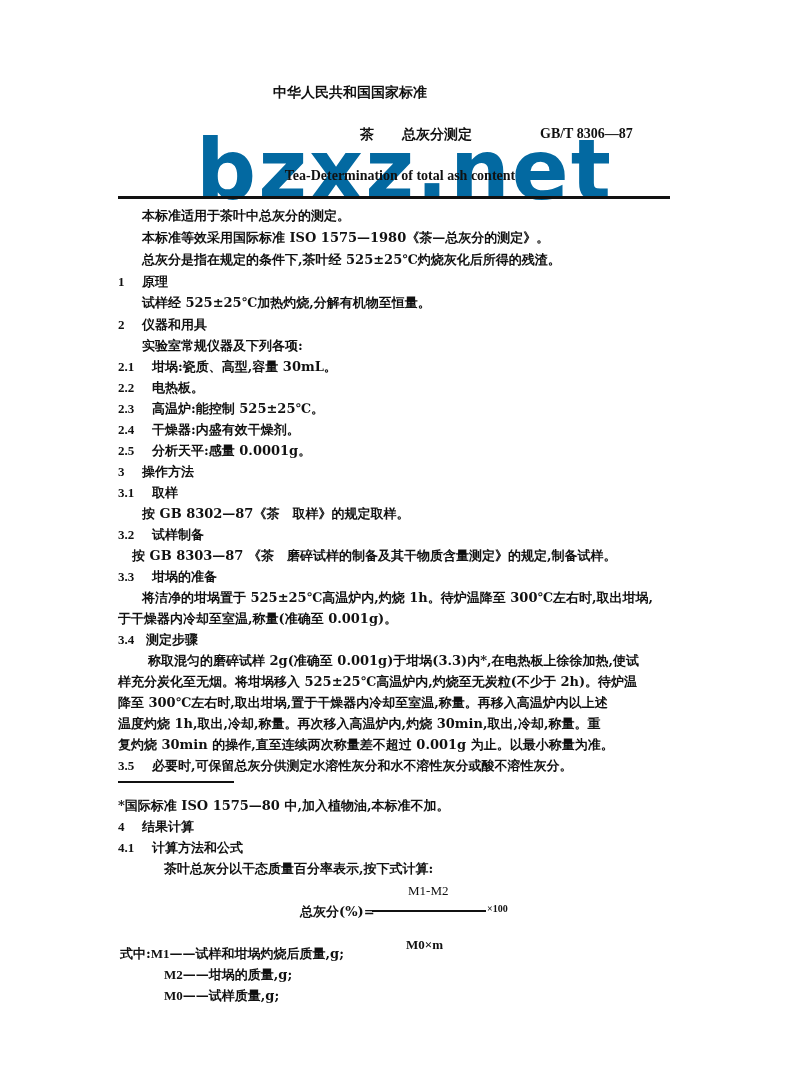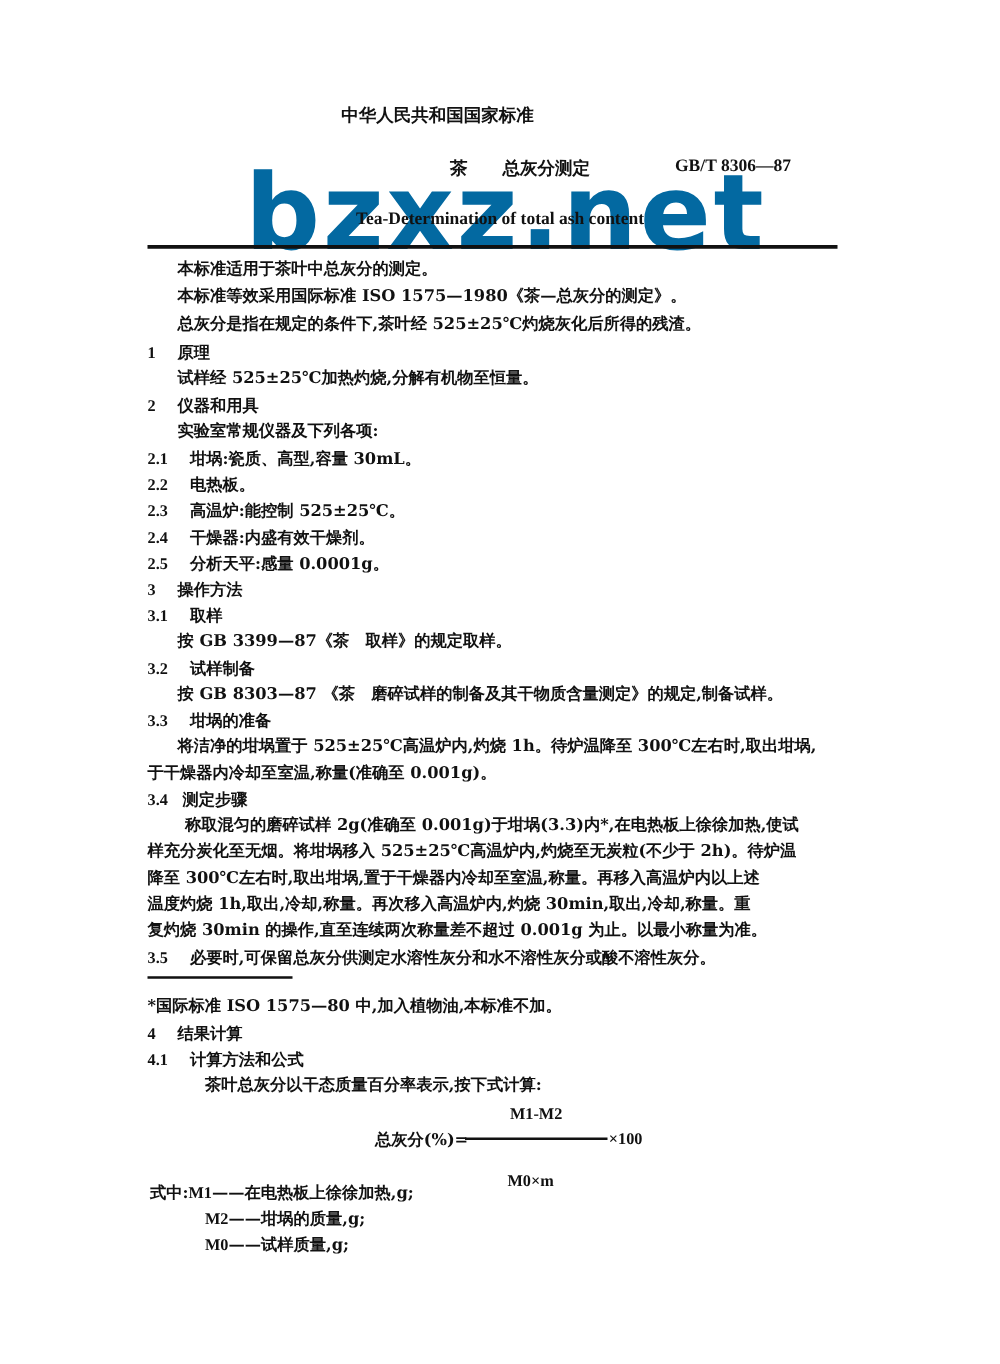--- a/index.html
+++ b/index.html
@@ -13,24 +13,24 @@
   .doc-title .gap { display: inline-block; width: 28px; }
   .std-code { left: 540px; top: 126px; font-size: 14px; font-weight: bold; font-family: "Liberation Serif", serif; z-index: 1; }
   .en-title { left: 0; width: 800px; text-align: center; top: 168px; font-size: 14px; font-weight: bold;
               font-family: "Liberation Serif", serif; z-index: 1; }
   .rule-top { position: absolute; left: 118px; width: 552px; top: 196px; height: 3px; background: #111; z-index: 1; }
   .rule-foot { position: absolute; left: 118px; width: 116px; top: 781px; height: 2px; background: #111; }
   .line { position: absolute; white-space: nowrap; font-size: 13px; font-weight: bold; line-height: 20px; }
   .num { display: inline-block; font-family: "Liberation Serif", serif; }
   .n1 { width: 24px; }
   .n2 { width: 34px; }
-  .formula-num { left: 408px; top: 883px; font-size: 13px; font-weight: bold; font-family: "Liberation Serif", serif; }
+  .formula-num { left: 408px; top: 883px; font-size: 13px; font-weight: normal; font-family: "Liberation Serif", serif; }
   .formula-lhs { left: 300px; top: 903px; font-size: 13px; font-weight: bold; }
   .formula-bar { position: absolute; left: 372px; width: 114px; top: 910px; height: 2px; background: #111; }
-  .formula-mult { left: 487px; top: 903px; font-size: 13px; font-weight: bold; font-family: "Liberation Serif", serif; }
+  .formula-mult { left: 487px; top: 903px; font-size: 10px; font-weight: bold; font-family: "Liberation Serif", serif; }
   .formula-den { left: 406px; top: 937px; font-size: 13px; font-weight: bold; font-family: "Liberation Serif", serif; }
 </style>
 </head>
 <body>
 
 <div class="watermark">bzxz.net</div>
 
 <div class="abs header-title">中华人民共和国国家标准</div>
 <div class="abs doc-title">
   <span>茶</span><span class="gap"></span><span>总灰分测定</span>
@@ -49,23 +49,23 @@
 <div class="line" style="left:118px;top:315px"><span class="num n1">2</span><span>仪器和用具</span></div>
 <div class="line" style="left:142px;top:336px">实验室常规仪器及下列各项:</div>
 <div class="line" style="left:118px;top:357px"><span class="num n2">2.1</span><span>坩埚:瓷质、高型,容量 30mL。</span></div>
 <div class="line" style="left:118px;top:378px"><span class="num n2">2.2</span><span>电热板。</span></div>
 <div class="line" style="left:118px;top:399px"><span class="num n2">2.3</span><span>高温炉:能控制 525±25℃。</span></div>
 <div class="line" style="left:118px;top:420px"><span class="num n2">2.4</span><span>干燥器:内盛有效干燥剂。</span></div>
 <div class="line" style="left:118px;top:441px"><span class="num n2">2.5</span><span>分析天平:感量 0.0001g。</span></div>
 
 <div class="line" style="left:118px;top:462px"><span class="num n1">3</span><span>操作方法</span></div>
 <div class="line" style="left:118px;top:483px"><span class="num n2">3.1</span><span>取样</span></div>
-<div class="line" style="left:142px;top:504px">按 GB 3399—87《茶　取样》的规定取样。</div>
+<div class="line" style="left:142px;top:504px">按 GB 8302—87《茶　取样》的规定取样。</div>
 <div class="line" style="left:118px;top:525px"><span class="num n2">3.2</span><span>试样制备</span></div>
-<div class="line" style="left:142px;top:546px">按 GB 8303—87 《茶　磨碎试样的制备及其干物质含量测定》的规定,制备试样。</div>
+<div class="line" style="left:132px;top:546px">按 GB 8303—87 《茶　磨碎试样的制备及其干物质含量测定》的规定,制备试样。</div>
 <div class="line" style="left:118px;top:567px"><span class="num n2">3.3</span><span>坩埚的准备</span></div>
 <div class="line" style="left:142px;top:588px">将洁净的坩埚置于 525±25℃高温炉内,灼烧 1h。待炉温降至 300℃左右时,取出坩埚,</div>
 <div class="line" style="left:118px;top:609px">于干燥器内冷却至室温,称量(准确至 0.001g)。</div>
 <div class="line" style="left:118px;top:630px"><span class="num" style="width:28px">3.4</span><span>测定步骤</span></div>
 <div class="line" style="left:148px;top:651px">称取混匀的磨碎试样 2g(准确至 0.001g)于坩埚(3.3)内*,在电热板上徐徐加热,使试</div>
 <div class="line" style="left:118px;top:672px">样充分炭化至无烟。将坩埚移入 525±25℃高温炉内,灼烧至无炭粒(不少于 2h)。待炉温</div>
 <div class="line" style="left:118px;top:693px">降至 300℃左右时,取出坩埚,置于干燥器内冷却至室温,称量。再移入高温炉内以上述</div>
 <div class="line" style="left:118px;top:714px">温度灼烧 1h,取出,冷却,称量。再次移入高温炉内,灼烧 30min,取出,冷却,称量。重</div>
 <div class="line" style="left:118px;top:735px">复灼烧 30min 的操作,直至连续两次称量差不超过 0.001g 为止。以最小称量为准。</div>
 <div class="line" style="left:118px;top:756px"><span class="num n2">3.5</span><span>必要时,可保留总灰分供测定水溶性灰分和水不溶性灰分或酸不溶性灰分。</span></div>
@@ -76,15 +76,15 @@
 <div class="line" style="left:118px;top:817px"><span class="num n1">4</span><span>结果计算</span></div>
 <div class="line" style="left:118px;top:838px"><span class="num n2">4.1</span><span>计算方法和公式</span></div>
 <div class="line" style="left:164px;top:859px">茶叶总灰分以干态质量百分率表示,按下式计算:</div>
 
 <div class="abs formula-num">M1-M2</div>
 <div class="abs formula-lhs">总灰分(%)=</div>
 <div class="formula-bar"></div>
 <div class="abs formula-mult">×100</div>
 <div class="abs formula-den">M0×m</div>
 
-<div class="line" style="left:120px;top:944px"><span>式中:</span><span class="num">M1</span><span>——在电热板上徐徐加热,g;</span></div>
+<div class="line" style="left:120px;top:944px"><span>式中:</span><span class="num">M1</span><span>——试样和坩埚灼烧后质量,g;</span></div>
 <div class="line" style="left:164px;top:965px"><span class="num">M2</span><span>——坩埚的质量,g;</span></div>
 <div class="line" style="left:164px;top:986px"><span class="num">M0</span><span>——试样质量,g;</span></div>
 
 </body></html>

